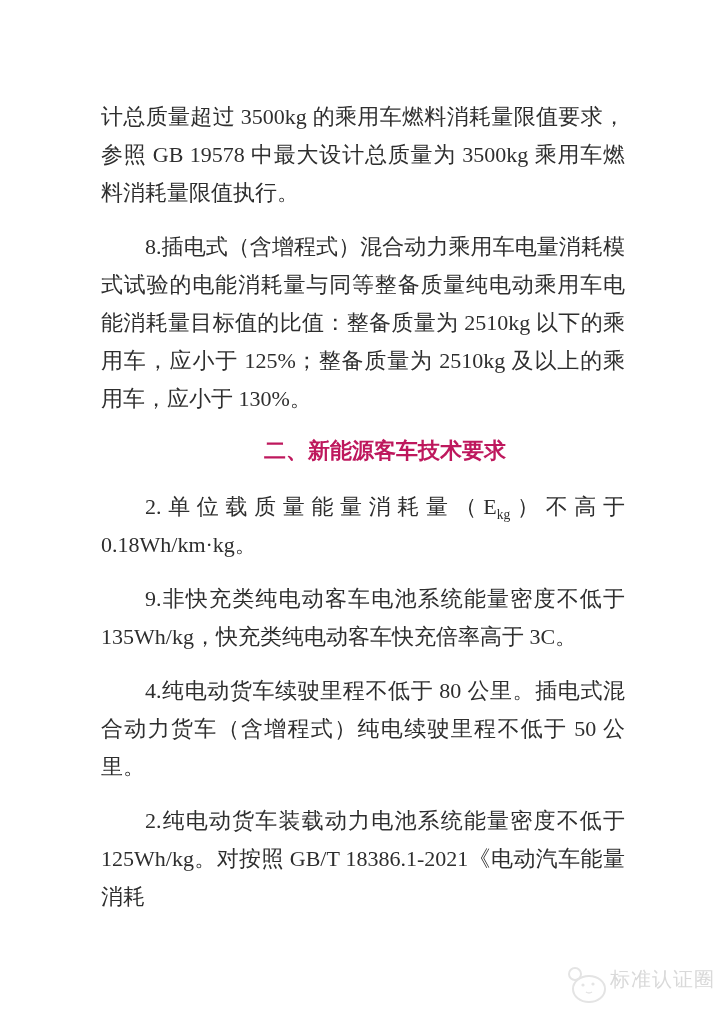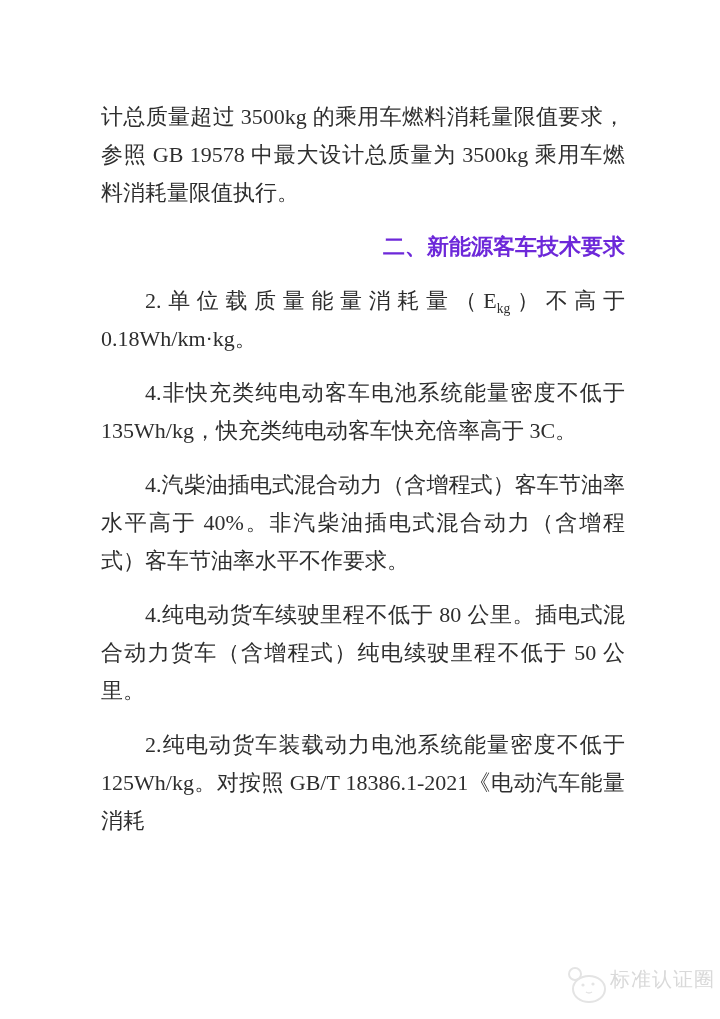--- a/index.html
+++ b/index.html
@@ -28,24 +28,24 @@
     text-justify: inter-character;
   }
   .content p {
     margin: 16px;
     text-indent: 2em;
   }
   .content p.no-indent {
     text-indent: 0;
   }
   .content p.heading {
-    font-family: Liberation Serif, serif;
+    font-family: Liberation Mono, monospace;
     font-weight: bold;
-    color: #6d28d9;
-    text-align: right;
+    color: #be185d;
+    text-align: center;
   }
   .content sub {
     font-size: 0.62em;
     line-height: 0;
   }
   
   .watermark {
     position: absolute;
     right: 4px;
     bottom: 7px;
@@ -80,24 +80,24 @@
   }
   .wm-num { color: #f08200; }
   .wm-tld { color: #3a3a3a; }
 </style>
 </head>
 <body>
 
 <div class="page">
   <div class="content">
     <p class="no-indent">计总质量超过 3500kg 的乘用车燃料消耗量限值要求，参照 GB 19578 中最大设计总质量为 3500kg 乘用车燃料消耗量限值执行。</p>
+    <p>8.插电式（含增程式）混合动力乘用车电量消耗模式试验的电能消耗量与同等整备质量纯电动乘用车电能消耗量目标值的比值：整备质量为 2510kg 以下的乘用车，应小于 125%；整备质量为 2510kg 及以上的乘用车，应小于 130%。</p>
     <p class="heading">二、新能源客车技术要求</p>
     <p><span>2.单位载质量能量消耗量（E</span><sub>kg</sub><span>）不高于 0.18Wh/km·kg。</span></p>
-    <p>4.非快充类纯电动客车电池系统能量密度不低于 135Wh/kg，快充类纯电动客车快充倍率高于 3C。</p>
-    <p>4.汽柴油插电式混合动力（含增程式）客车节油率水平高于 40%。非汽柴油插电式混合动力（含增程式）客车节油率水平不作要求。</p>
+    <p>9.非快充类纯电动客车电池系统能量密度不低于 135Wh/kg，快充类纯电动客车快充倍率高于 3C。</p>
     <p>4.纯电动货车续驶里程不低于 80 公里。插电式混合动力货车（含增程式）纯电续驶里程不低于 50 公里。</p>
     <p>2.纯电动货车装载动力电池系统能量密度不低于 125Wh/kg。对按照 GB/T 18386.1-2021《电动汽车能量消耗</p>
   </div>
 
   <div class="watermark">
     <span class="wm-icon">
       <svg width="42" height="42" viewBox="0 0 42 42">
         <circle cx="9" cy="9" r="6" fill="none" stroke="#e4e4e4" stroke-width="2"></circle>
         <ellipse cx="23" cy="24" rx="16" ry="13" fill="none" stroke="#e4e4e4" stroke-width="2"></ellipse>
         <circle cx="17" cy="20" r="1.6" fill="#e4e4e4"></circle>

